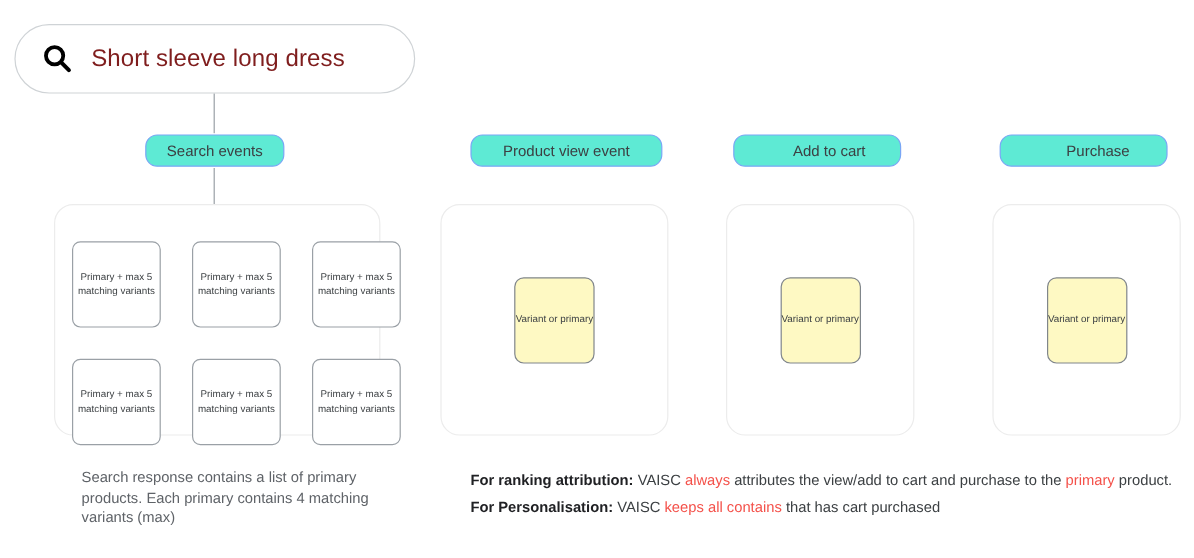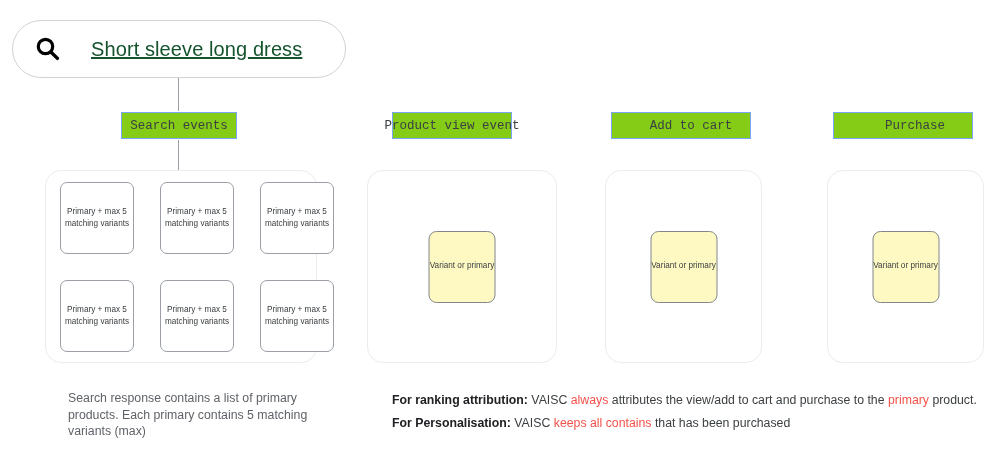--- a/index.html
+++ b/index.html
@@ -31,55 +31,53 @@
     align-items: center;
     padding-left: 22px;
   }
   #search-pill .magnifier {
     flex: 0 0 auto;
     width: 26px;
     height: 26px;
     display: block;
   }
   #search-pill .query {
-    margin-left: 30px;
+    margin-left: 15px;
     font-size: 20px;
-    color: #14532d;
+    color: #7f1d1d;
     letter-spacing: .1px;
     white-space: nowrap;
-    text-decoration: underline;
   }
 
   
   .connector {
     position: absolute;
     width: 1.4px;
     background: #9aa0a6;
   }
   #connector-top  { left: 178px; top: 78px;  height: 33px; }
   #connector-bot  { left: 178px; top: 140px; height: 32px; }
 
   
   .stage-label {
     position: absolute;
     height: 27px;
     box-sizing: border-box;
     border: 1.4px solid #7aa6f5;
-    border-radius: 0;
-    background: #84cc16;
+    border-radius: 10px;
+    background: #5eead4;
     display: flex;
     align-items: center;
     justify-content: center;
     font-size: 12.5px;
     color: #3c4043;
     white-space: nowrap;
-    font-family: Liberation Mono, monospace;
   }
   #label-search-events { left: 121px; top: 112px; width: 116px; }
-  #label-product-view  { left: 392px; top: 112px; width: 120px; }
+  #label-product-view  { left: 392px; top: 112px; width: 160px; }
   #label-add-to-cart   { left: 611px; top: 112px; width: 140px; padding-left: 20px; }
   #label-purchase      { left: 833px; top: 112px; width: 140px; padding-left: 24px; }
 
   
   .stage-box {
     position: absolute;
     box-sizing: border-box;
     border: 1.6px solid #ececec;
     border-radius: 16px;
     background: #fff;
@@ -88,21 +86,21 @@
   }
   #box-search-events { left: 45px;  width: 272px; }
   #box-product-view  { left: 367px; width: 190px; }
   #box-add-to-cart   { left: 605px; width: 157px; }
   #box-purchase      { left: 827px; width: 157px; }
 
   
   .variant-grid {
     position: absolute;
     left: 14px;
-    top: 11px;
+    top: 30px;
     display: grid;
     grid-template-columns: repeat(3, 74px);
     grid-template-rows: repeat(2, 72px);
     column-gap: 8px;
     row-gap: 11px;
     gap: 26px;
   }
   .variant-card {
     box-sizing: border-box;
     border: 1.1px solid #9aa0a6;
@@ -198,21 +196,21 @@
 </div>
 
 <div class="stage-box" id="box-add-to-cart">
   <div class="single-card">Variant or primary</div>
 </div>
 
 <div class="stage-box" id="box-purchase">
   <div class="single-card">Variant or primary</div>
 </div>
 
-<div id="caption-left">Search response contains a list of primary products. Each primary contains 5 matching variants (max)</div>
+<div id="caption-left">Search response contains a list of primary products. Each primary contains 4 matching variants (max)</div>
 
 <div class="annotation" id="annotation-ranking">
   <span class="lead">For ranking attribution:</span><span> VAISC </span><span class="hl">always</span><span> attributes the view/add to cart and purchase to the </span><span class="hl">primary</span><span> product.</span>
 </div>
 
 <div class="annotation" id="annotation-personalisation">
-  <span class="lead">For Personalisation:</span><span> VAISC </span><span class="hl">keeps all contains</span><span> that has been purchased</span>
+  <span class="lead">For Personalisation:</span><span> VAISC </span><span class="hl">keeps all contains</span><span> that has cart purchased</span>
 </div>
 
 </body></html>

